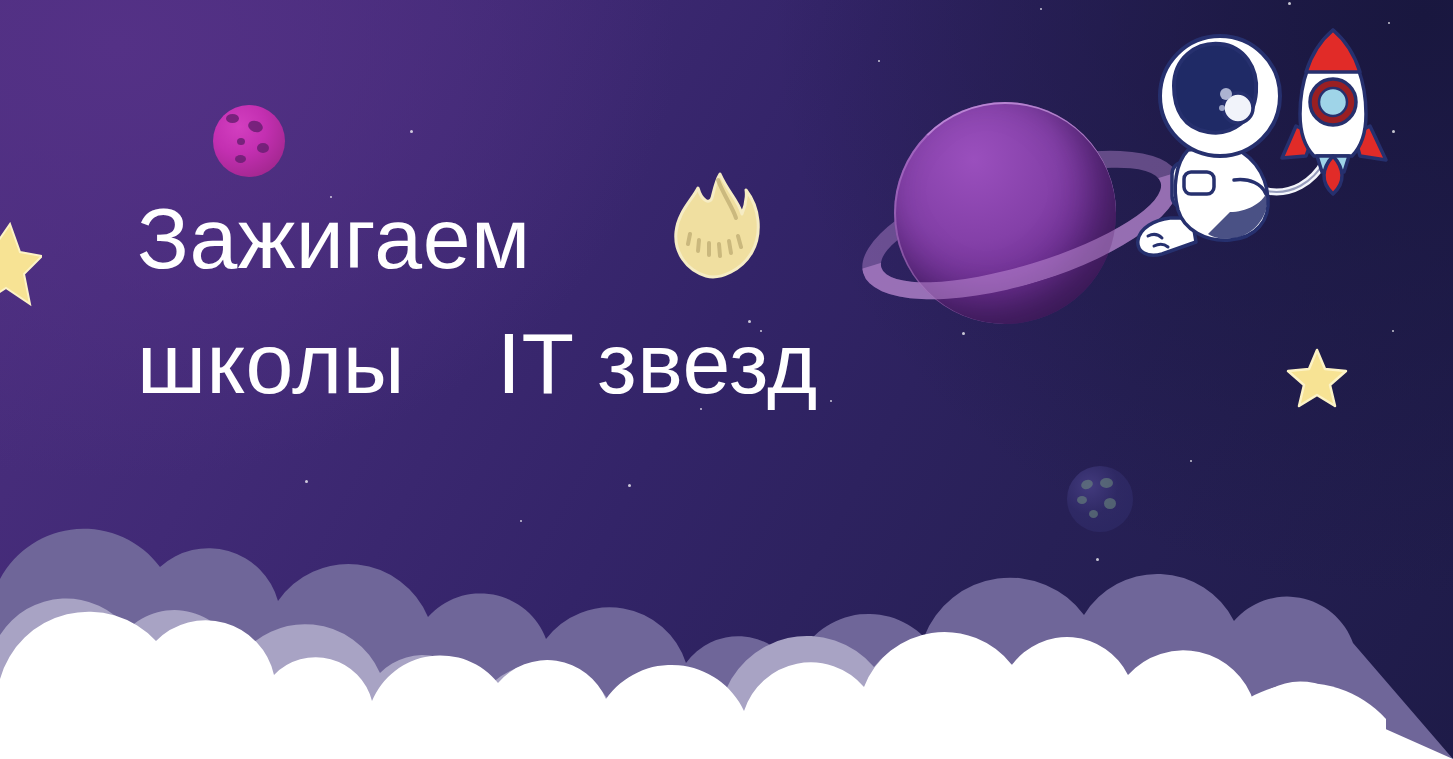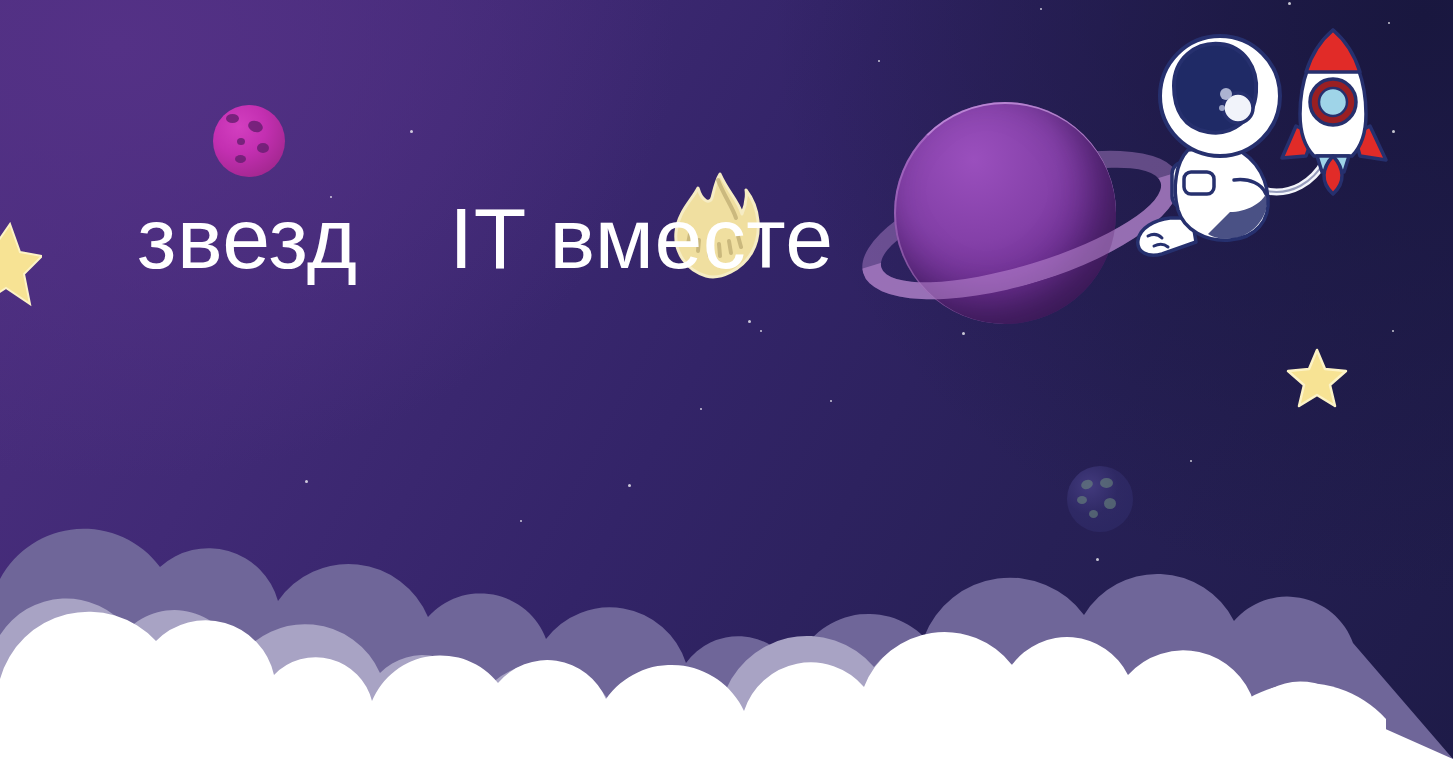--- a/index.html
+++ b/index.html
@@ -204,22 +204,23 @@
       <line x1="22" y1="64" x2="20" y2="74"></line>
       <line x1="31" y1="70" x2="30" y2="81"></line>
       <line x1="41" y1="73" x2="41" y2="85"></line>
       <line x1="51" y1="74" x2="52" y2="86"></line>
       <line x1="61" y1="71" x2="63" y2="83"></line>
       <line x1="70" y1="66" x2="73" y2="77"></line>
     </g>
   </svg>
 
   <div id="headline">
+    <span class="line">Зажигаем</span>
     <span class="line">
-      <span>звезд</span><span class="gap-o"></span><span>IT вместе</span>
+      <span>школы</span><span class="gap-o"></span><span>IT звезд</span>
     </span>
   </div>
 
 
   <svg id="clouds" viewBox="0 0 1453 290" preserveAspectRatio="none">
 
     <g fill="#6f6699">
       <path d="M0 290 L0 110
                a95 95 0 0 1 160 -12
                a72 72 0 0 1 118 34

